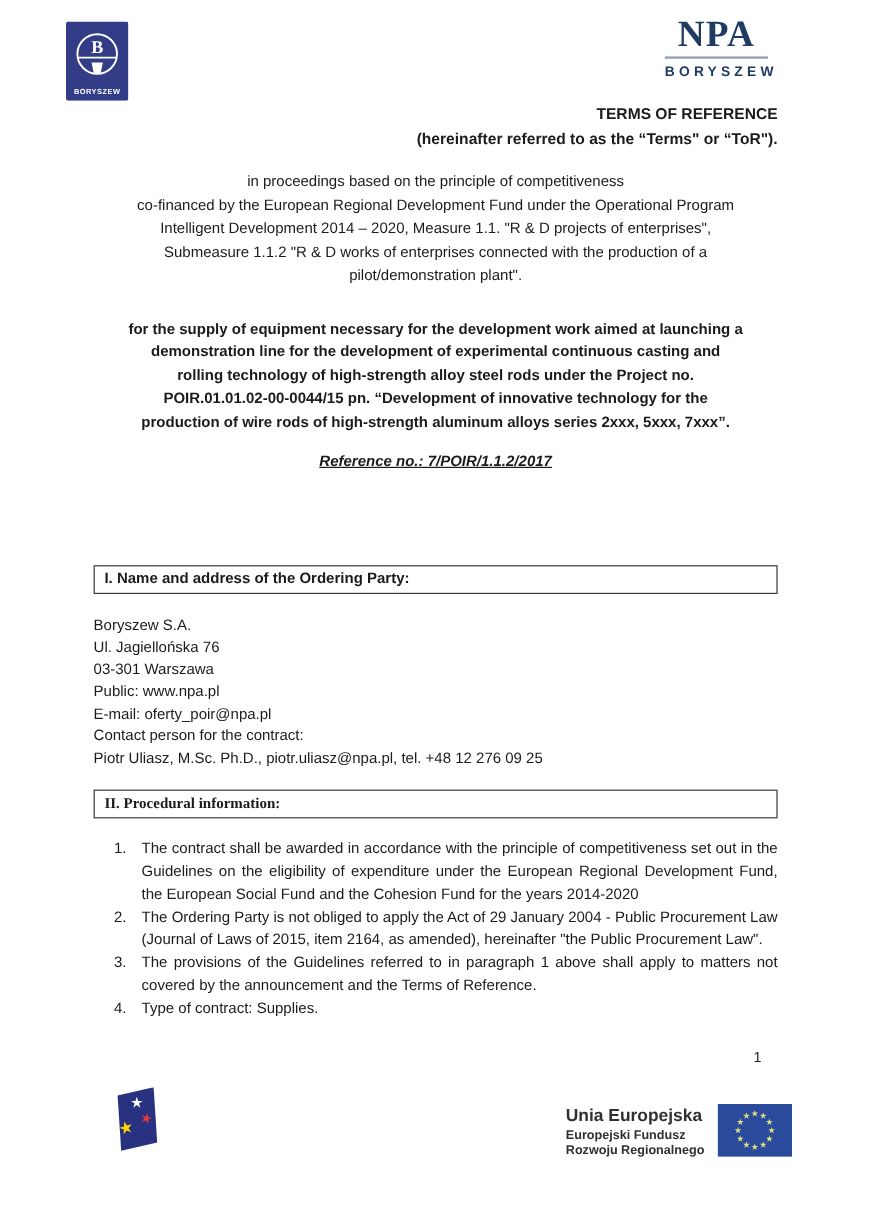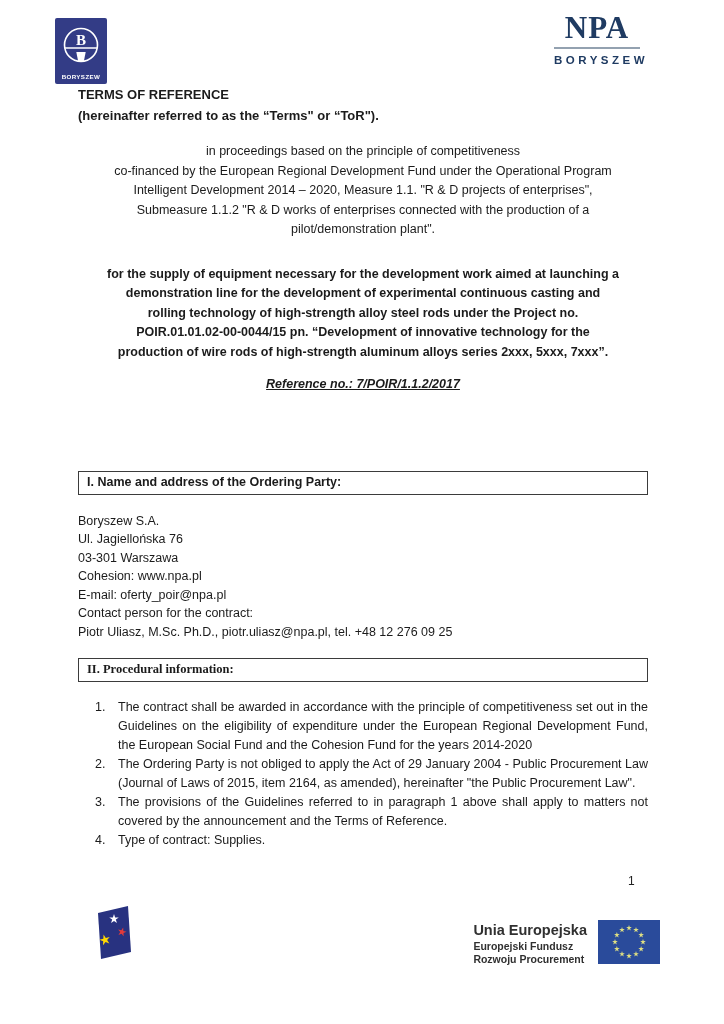--- a/index.html
+++ b/index.html
@@ -22,21 +22,21 @@
     color:var(--npa-navy);letter-spacing:1px;
   }
   .npa-rule{height:2px;background:var(--npa-rule);margin:3px 3px 5px 3px;}
   .npa-sub{
     font-size:11.5px;font-weight:bold;letter-spacing:3.5px;
     color:var(--npa-navy);padding-left:3px;
   }
 
   
   .content{position:absolute;left:78px;top:0;width:570px;}
-  .doc-title{margin-top:84px;text-align:left;font-weight:bold;font-size:13px;line-height:21px;}
+  .doc-title{margin-top:84px;text-align:right;font-weight:bold;font-size:13px;line-height:21px;}
   .intro{margin-top:16px;text-align:center;font-size:12.5px;line-height:19.5px;}
   .subject{margin-top:25px;text-align:center;font-weight:bold;font-size:12.5px;line-height:19.5px;}
   .reference{margin-top:13px;text-align:center;font-weight:bold;font-size:12.5px;line-height:19.5px;font-style:italic;}
   .reference span{text-decoration:underline;}
 
   .section-box{
     border:1.5px solid #3b3b3b;
     padding:3px 8px 4px 8px;
     font-weight:bold;font-size:12.5px;line-height:15px;
   }
@@ -108,21 +108,21 @@
 production of wire rods of high-strength aluminum alloys series 2xxx, 5xxx, 7xxx”.</div>
 
     <div class="reference"><span>Reference no.: 7/POIR/1.1.2/2017</span></div>
 
     <div class="section-box box-1">I. Name and address of the Ordering Party:</div>
 
     <div class="address">
       <div>Boryszew S.A.</div>
       <div>Ul. Jagiellońska 76</div>
       <div>03-301 Warszawa</div>
-      <div>Cohesion: www.npa.pl</div>
+      <div>Public: www.npa.pl</div>
       <div>E-mail: oferty_poir@npa.pl</div>
       <div>Contact person for the contract:</div>
       <div>Piotr Uliasz, M.Sc. Ph.D., piotr.uliasz@npa.pl, tel. +48 12 276 09 25</div>
     </div>
 
     <div class="section-box box-2">II. Procedural information:</div>
 
     <div class="proc-list">
       <div class="li">
         <div class="num">1.</div>
@@ -154,21 +154,21 @@
         <use href="#star" transform="translate(10,34) scale(5.6) rotate(-15)" fill="var(--fe-star-yellow)"></use>
         <use href="#star" transform="translate(27,26) scale(4.6) rotate(15)" fill="var(--fe-star-red)"></use>
       </g>
     </svg>
   </div>
 
   <div class="eu-group">
     <div class="eu-text">
       <div class="eu-title">Unia Europejska</div>
       <div class="eu-sub preline">Europejski Fundusz
-Rozwoju Procurement</div>
+Rozwoju Regionalnego</div>
     </div>
     <svg width="62" height="44" viewBox="0 0 62 44">
       <rect width="62" height="44" fill="var(--eu-blue)"></rect>
       <g fill="var(--eu-star)">
         <use href="#star" transform="translate(31,8) scale(3)"></use>
         <use href="#star" transform="translate(38,9.88) scale(3)"></use>
         <use href="#star" transform="translate(43.12,15) scale(3)"></use>
         <use href="#star" transform="translate(45,22) scale(3)"></use>
         <use href="#star" transform="translate(43.12,29) scale(3)"></use>
         <use href="#star" transform="translate(38,34.12) scale(3)"></use>

